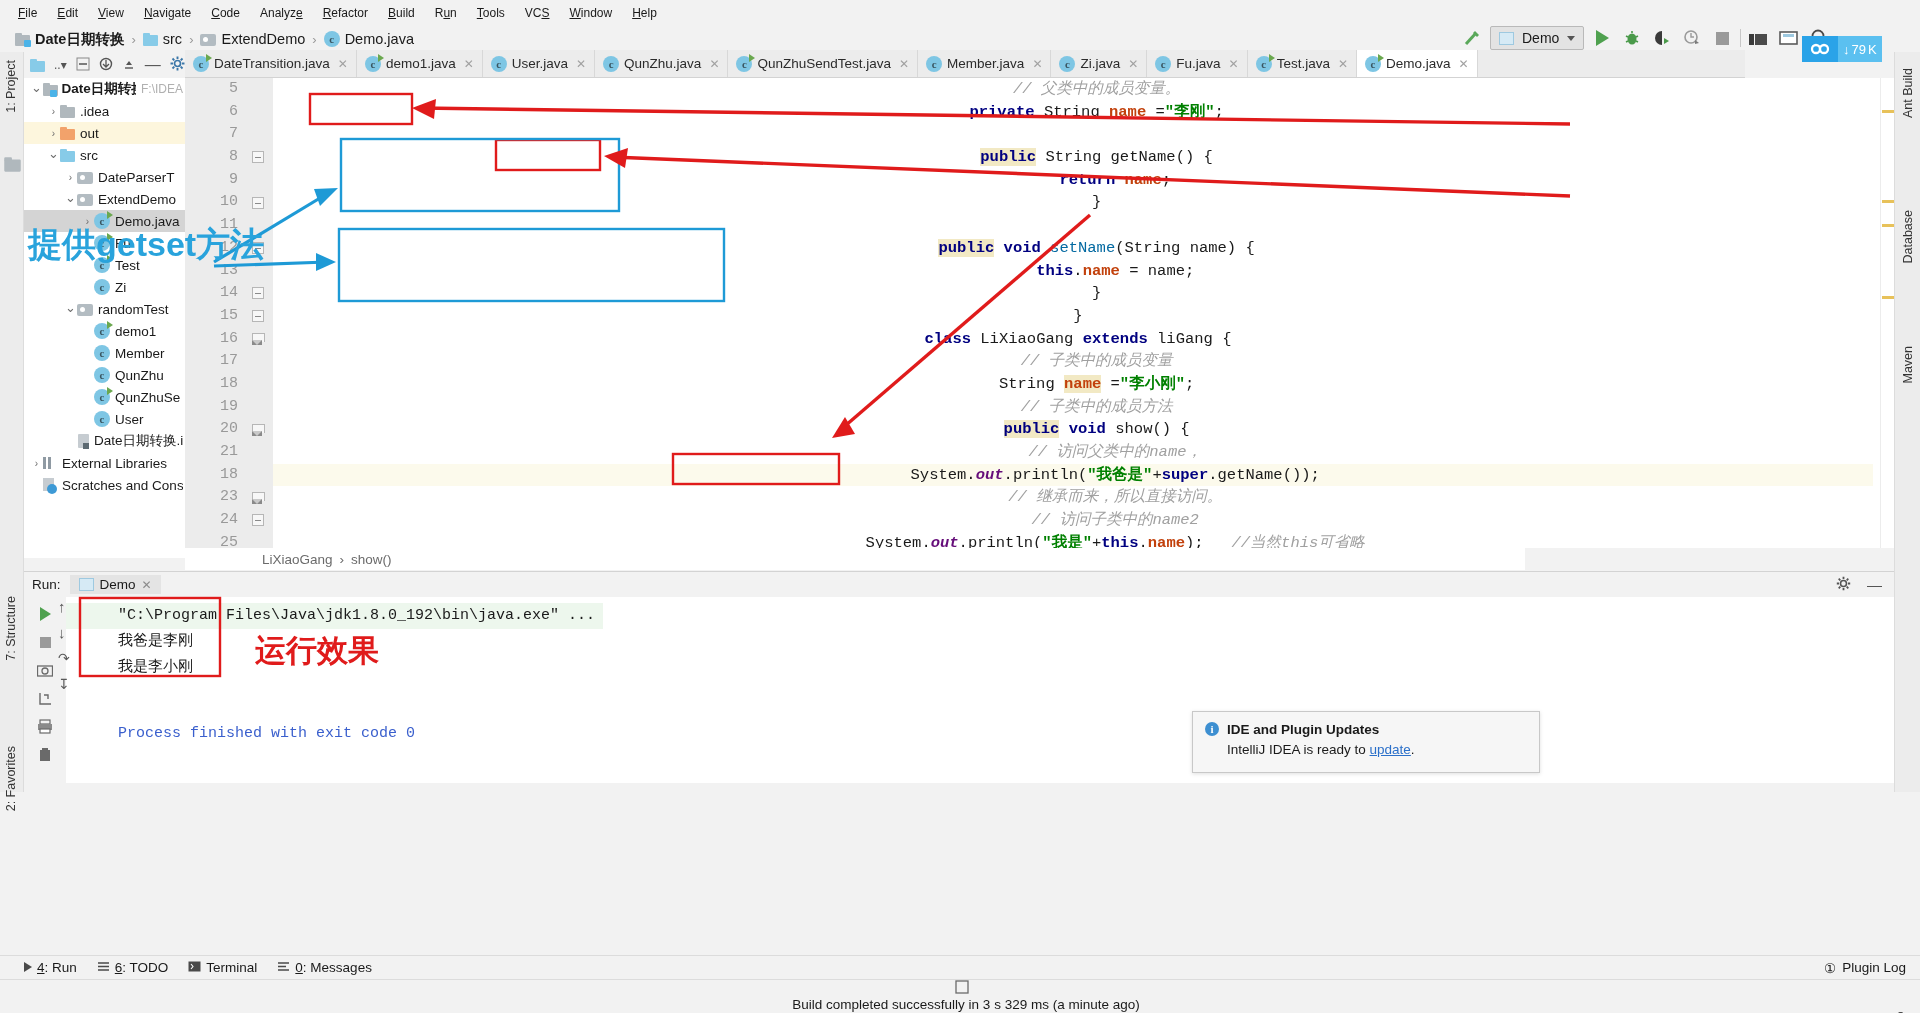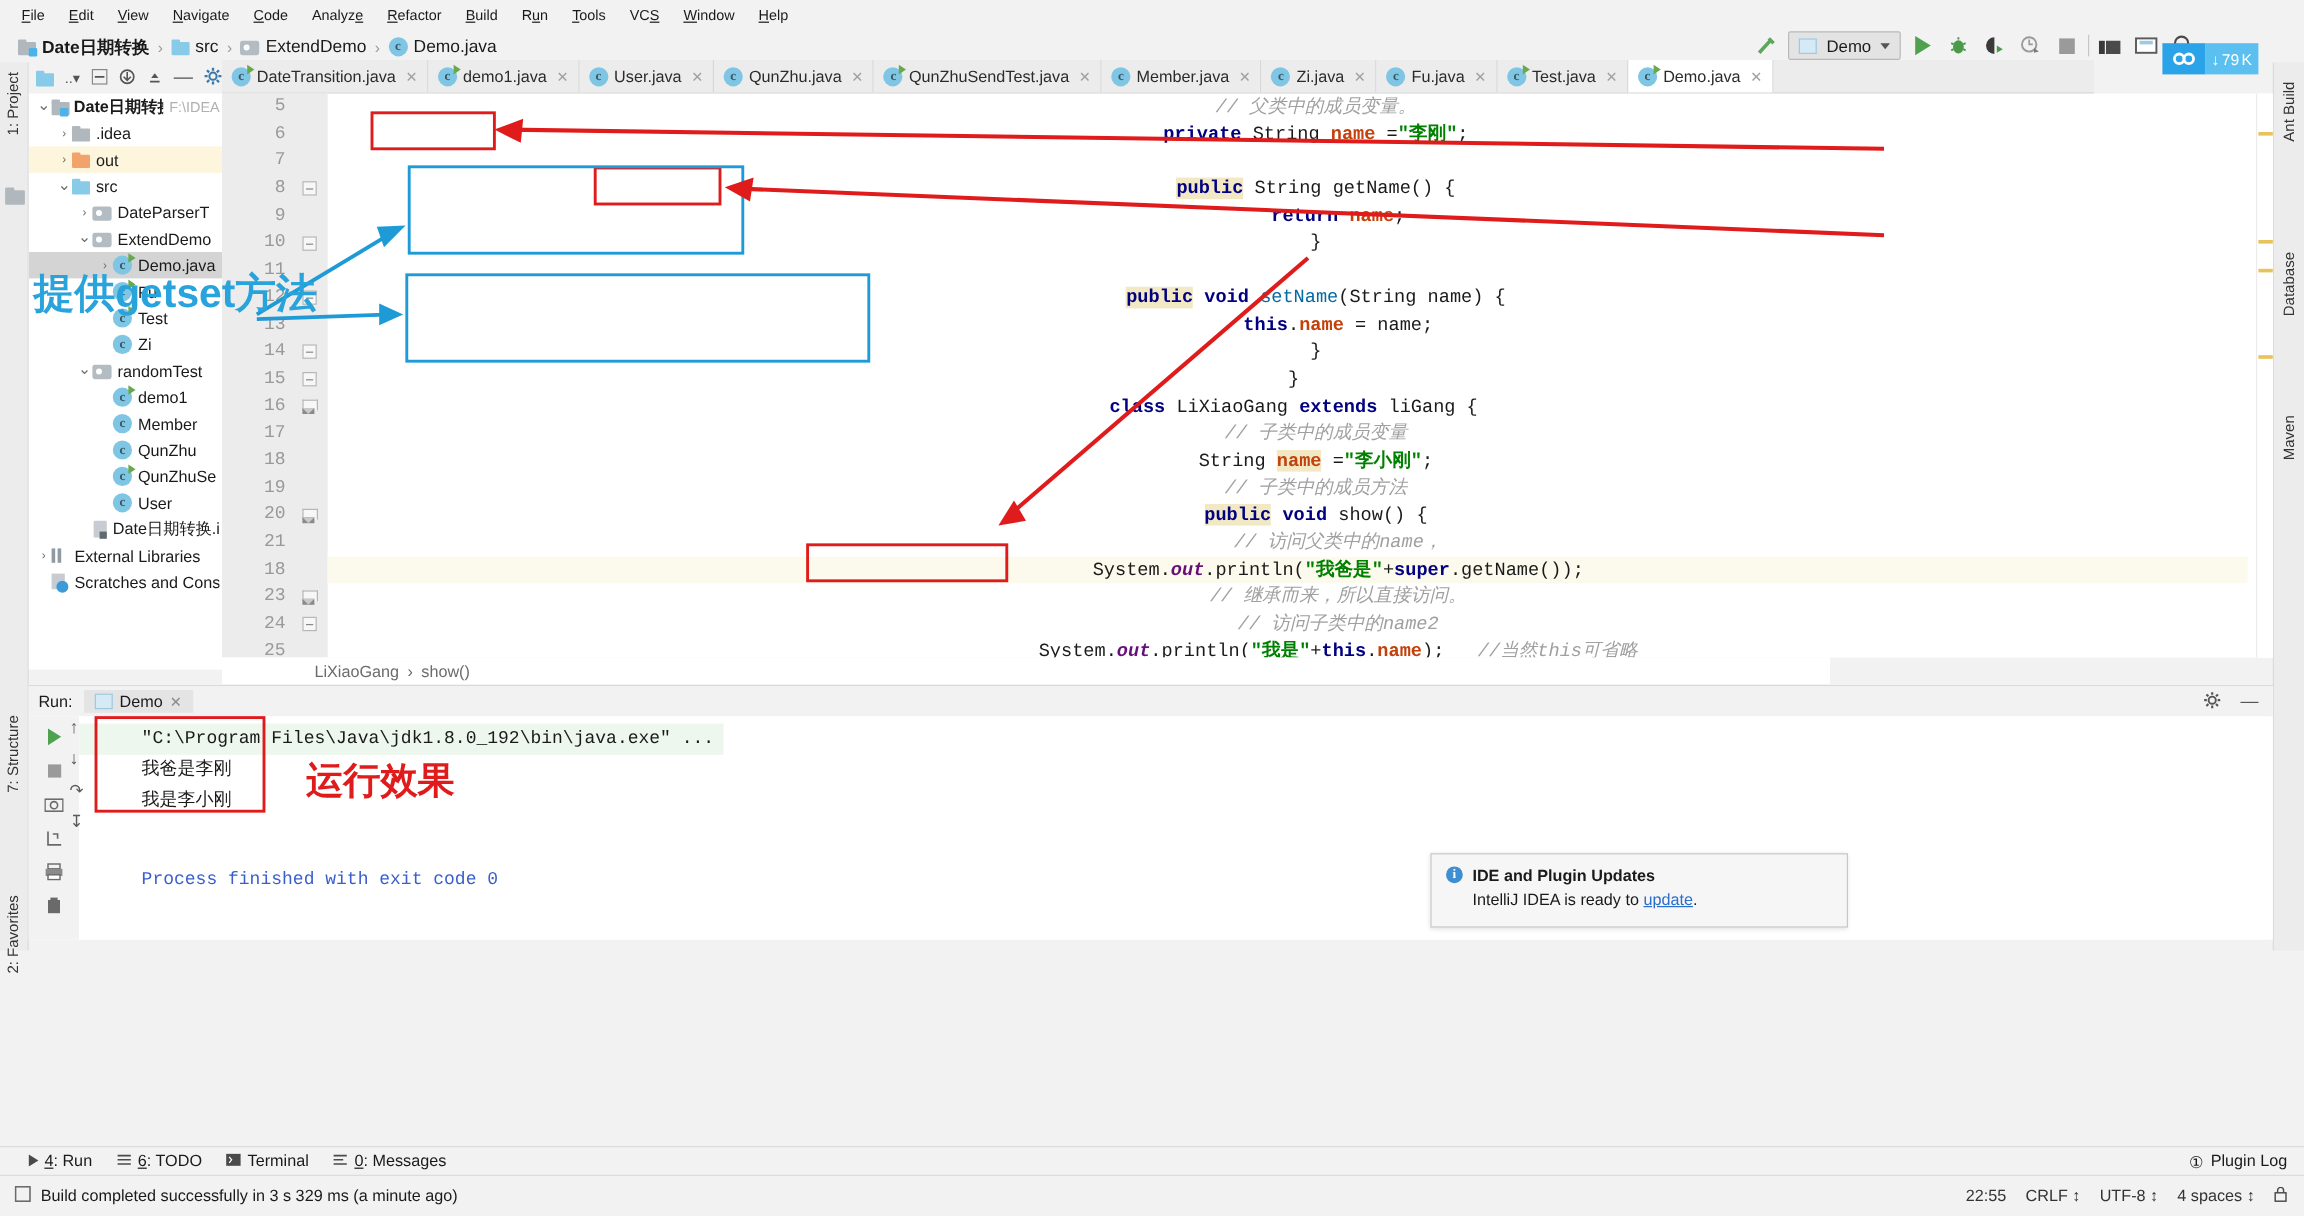--- a/index.html
+++ b/index.html
@@ -259,20 +259,21 @@
   .bb-item { display:flex; align-items:flex-end; gap:5px; cursor:default; }
   .bb-item u { text-decoration: underline; }
   .bottombar .right { margin-left: auto; margin-right: 14px; display:flex; align-items:center; gap:6px;}
 
   
   .statusbar {
     position: absolute; bottom: 0; left: 0; width: 1920px; height: 34px;
     background: #f2f2f2; display: flex; align-items: center;
     padding-left: 12px; font-size: 13.5px; color: #1a1a1a;
     border-top: 1px solid #dcdcdc;
+    flex-direction: column;
   }
   .statusbar .right { margin-left:auto; display:flex; align-items:center; gap:16px; padding-right:14px; color:#333; }
 
   
   .overlay { position:absolute; top:0; left:0; width:1920px; height:1013px; pointer-events:none; }
   .annot-text { position:absolute; white-space:nowrap; }
 
   
   .chip-updates {
     position:absolute; top: 36px; left: 1802px; display:flex; align-items:center; height: 26px;

